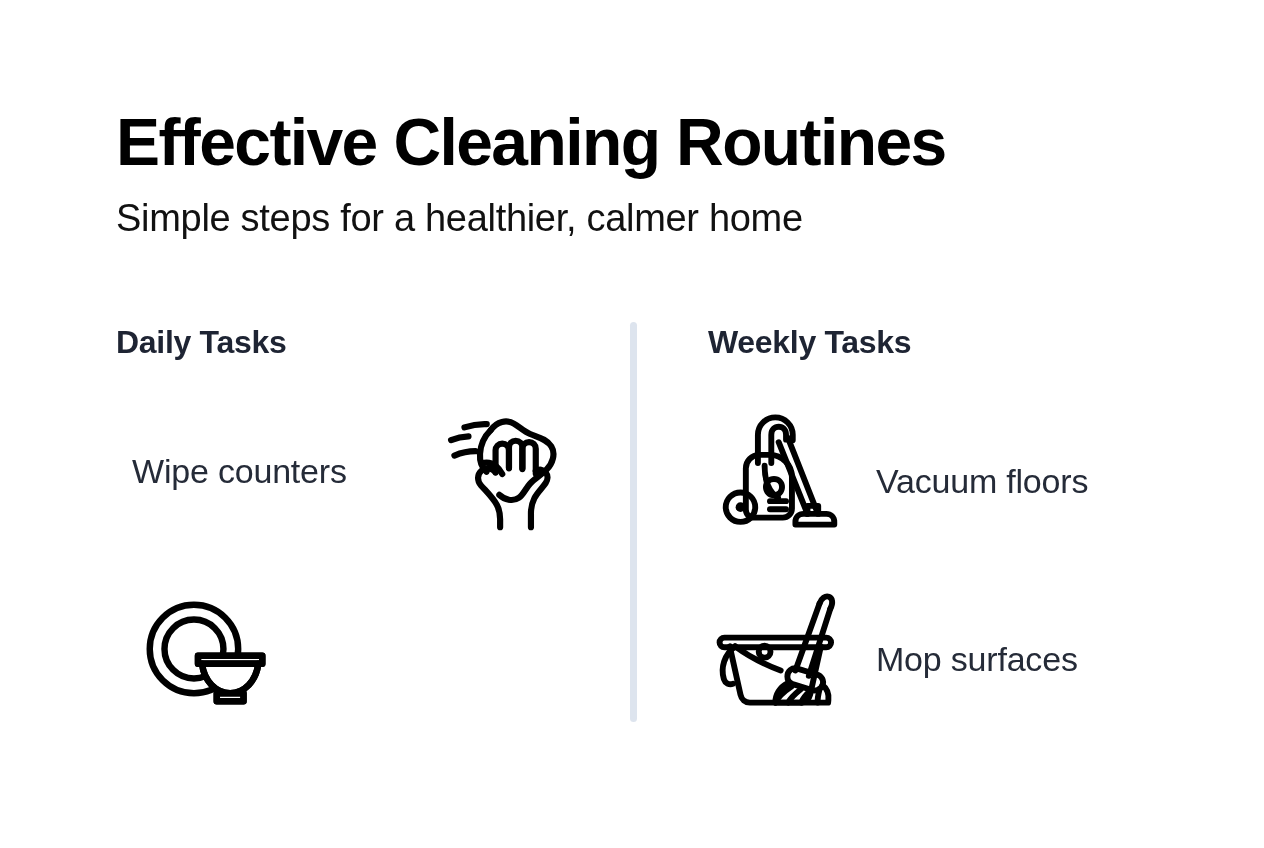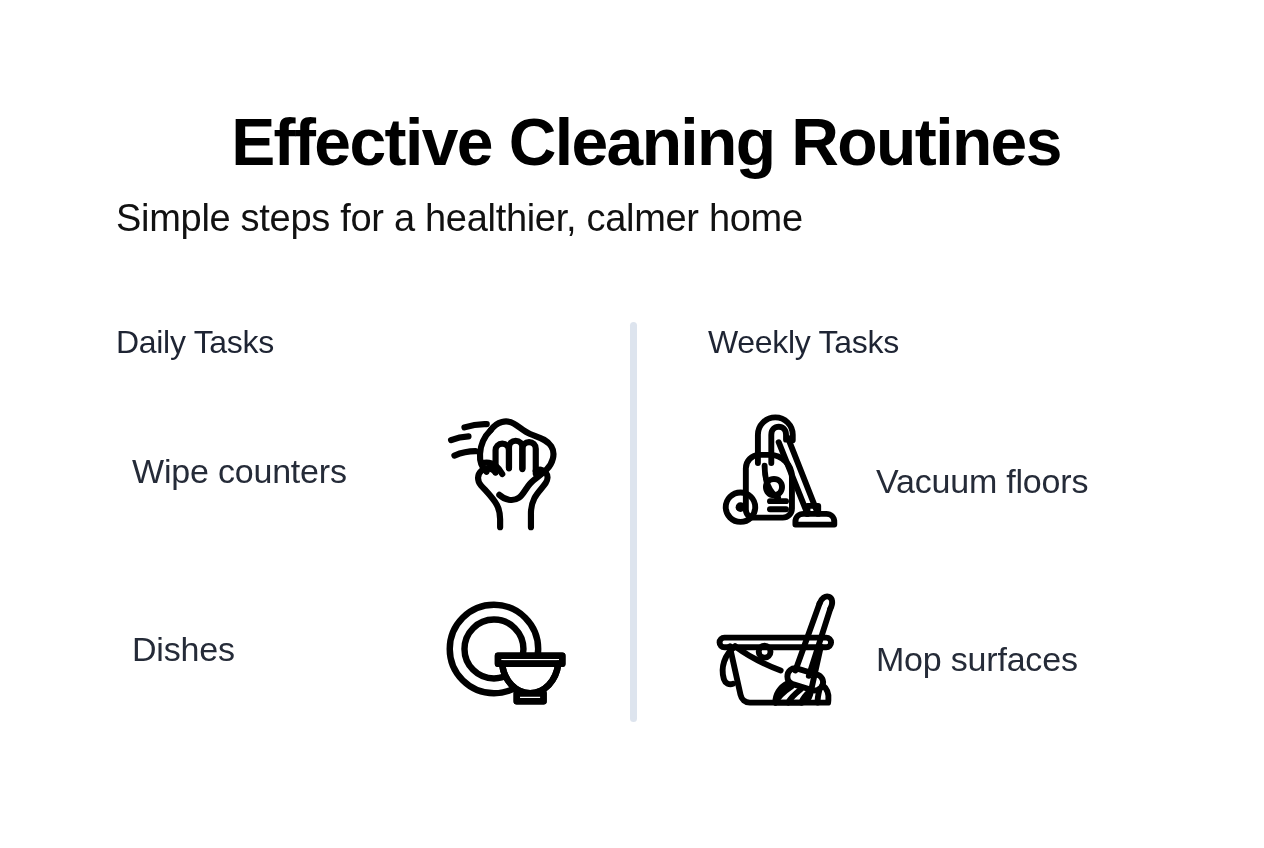--- a/index.html
+++ b/index.html
@@ -31,21 +31,20 @@
     width: 1060px;
   }
   .title {
     font-size: 66px;
     font-weight: 700;
     letter-spacing: -1.6px;
     color: #000000;
     line-height: 1.04;
     margin: 0;
     white-space: nowrap;
-    text-align: center;
   }
   .subtitle {
     font-size: 38px;
     font-weight: 400;
     color: #111111;
     line-height: 1.25;
     margin: 18px 0 12px 0;
     letter-spacing: -0.3px;
     white-space: nowrap;
   }
@@ -63,21 +62,21 @@
     position: absolute;
     top: 0;
     width: 516px;
     height: 410px;
   }
   .column.left  { left: 116px; }
   .column.right { left: 708px; }
 
   .col-heading {
     font-size: 32px;
-    font-weight: 400;
+    font-weight: 700;
     color: #1e2433;
     letter-spacing: -0.3px;
     margin: 0;
     height: 48px;
     line-height: 40px;
     white-space: nowrap;
   }
 
   .divider {
     position: absolute;
@@ -204,23 +203,20 @@
 
               <path d="M45.2 50.8 C42.2 47.6 37.6 47.2 34.6 49.8
                        C31.4 52.6 31.4 57.4 34.2 60.6
                        C38.4 65.4 43.2 69.8 46.2 75.4
                        C48 78.8 48.6 82.2 48.6 86 L48.6 92"></path>
             </svg>
           </div>
         </div>
 
         <div class="task-row">
-          <div class="label-box">
-            <span class="task-label">Dishes</span>
-          </div>
           <div class="task-icon">
             <svg viewBox="0 0 100 100" fill="none" stroke="#000000" stroke-width="4.8" stroke-linecap="round" stroke-linejoin="round">
 
               <circle cx="44" cy="50" r="33"></circle>
 
               <circle cx="44" cy="50" r="22"></circle>
 
               <path d="M47 55 L95 55 L95 61 L47 61 Z" fill="#ffffff"></path>
               <path d="M50 61 C51.5 74 60.5 83 71 83 C81.5 83 90.5 74 92 61 Z" fill="#ffffff"></path>
               <path d="M47 55 L95 55 L95 61 L47 61 Z"></path>

